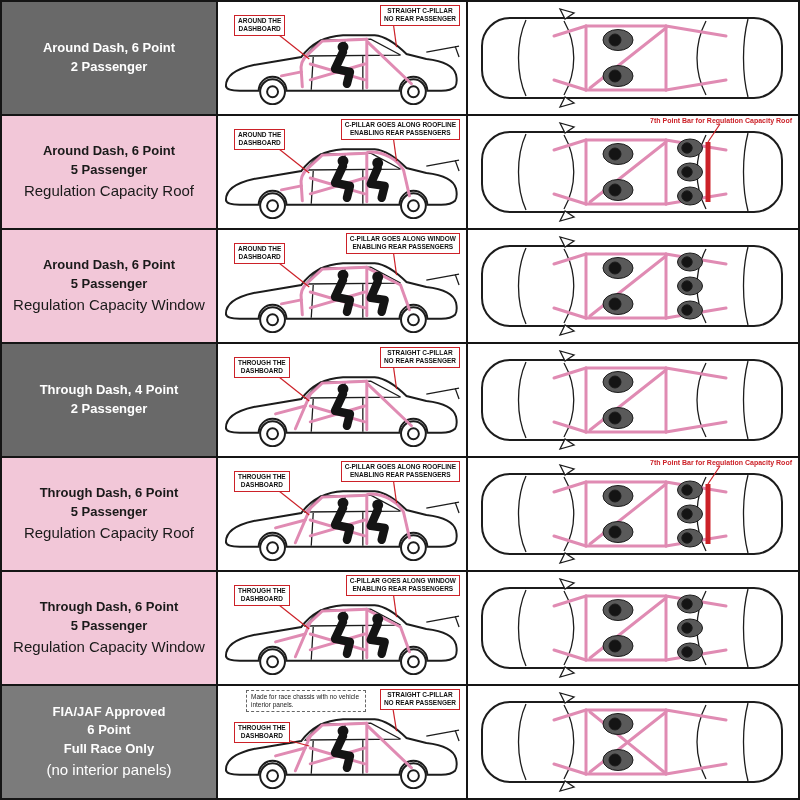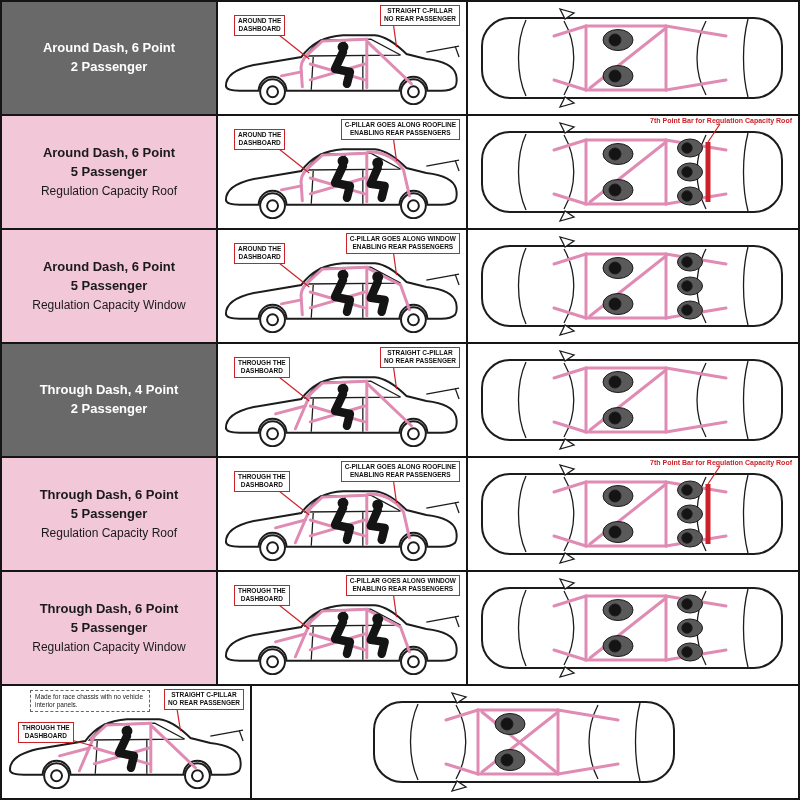--- a/index.html
+++ b/index.html
@@ -9,21 +9,21 @@
   .row:last-child{border-bottom:none}
   .cell{position:relative;overflow:hidden;background:#fff}
   .label{width:216px;flex:none;display:flex;flex-direction:column;justify-content:center;align-items:center;
          text-align:center;padding:16px 8px;border-right:2px solid #151515;gap:2px}
   .side{width:250px;flex:none;border-right:2px solid #151515}
   .top{flex:1 1 auto}
   .theme-dark .label{background:#696969;color:#fff}
   .theme-pink .label{background:#f2c7d8;color:#1a1a1a}
   .theme-gray .label{background:#7b7b7b;color:#fff}
   .title{font-weight:bold;font-size:13px;line-height:1.3}
-  .subtitle{font-size:12px;line-height:1.35}
+  .subtitle{font-size:15px;line-height:1.35}
   .art{position:absolute;inset:0;width:100%;height:100%}
   .ann{position:absolute;display:flex;flex-direction:column;background:#fff;border:1px solid #cc2128;
        padding:1px 3px;font-size:6.5px;font-weight:bold;text-align:center;line-height:1.3;color:#111;white-space:nowrap;z-index:3}
   .ann.dash{left:16px;top:13px}
   .ann.cpillar{right:6px;top:3px}
   .row7 .ann.dash{left:16px;top:36px}
   .race-note{position:absolute;left:28px;top:4px;width:120px;border:1px dashed #666;background:#fff;
              color:#222;font-size:6.5px;line-height:1.25;padding:2px 4px;z-index:3}
   .top-note{position:absolute;top:1px;right:6px;color:#cc2128;font-size:7px;font-weight:bold;z-index:3}
 </style>
@@ -325,20 +325,26 @@
       <svg class="art" viewBox="0 0 330 112">
         <use href="#car-top"></use>
           <use href="#cage-top"></use>
           <use href="#fig-top-front"></use>
           <use href="#fig-top-rear"></use>
       </svg>
     </div>
   </section>
 
   <section class="row theme-gray row7">
+    <div class="cell label">
+      <div class="title">FIA/JAF Approved</div>
+      <div class="title">6 Point</div>
+      <div class="title">Full Race Only</div>
+      <div class="subtitle">(no interior panels)</div>
+    </div>
     <div class="cell side">
       <svg class="art" viewBox="0 0 250 112">
         <use href="#car-side"></use>
           <use href="#cage-side"></use>
           <use href="#cage-front-through"></use>
           <use href="#stay-straight"></use>
           <use href="#fig-driver"></use>
           <use href="#leads-side7"></use>
       </svg>
       <div class="race-note">Made for race chassis with no vehicle interior panels.</div>

